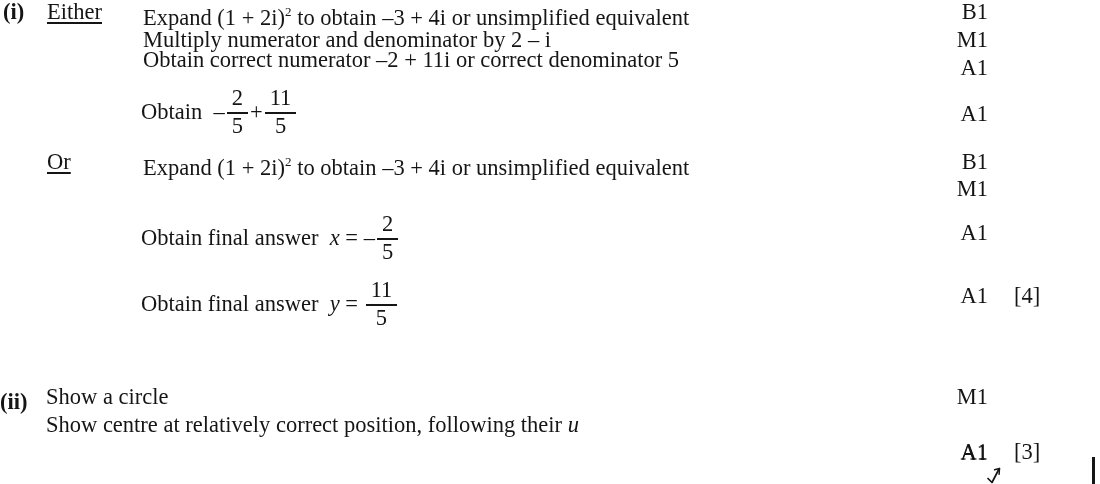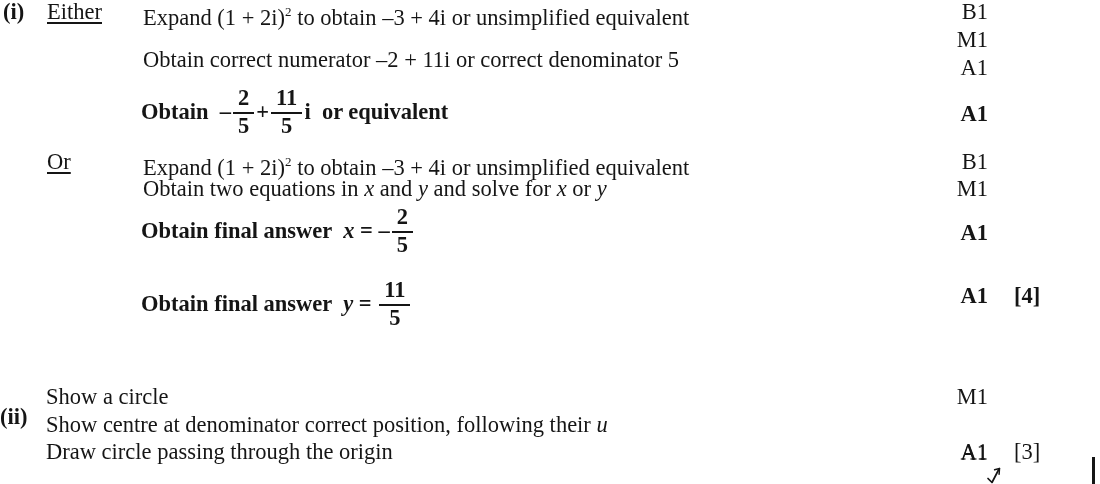--- a/index.html
+++ b/index.html
@@ -7,21 +7,21 @@
     position: relative;
     width: 1100px;
     height: 484px;
     background: #ffffff;
     color: #151515;
     font-family: "Liberation Serif", "DejaVu Serif", serif;
     font-size: 22.5px;
     overflow: hidden;
   }
   .abs { position: absolute; white-space: pre; line-height: 28px; }
-  .vcenter { transform: translateY(-50%); font-weight: bold; }
+  .vcenter { transform: translateY(-50%); }
   .bold { font-weight: bold; }
   .underline { text-decoration: underline; text-underline-offset: 3px; }
   .trow { }
   .mark { left: 936px; width: 52px; text-align: right; }
   .total { left: 1014px; width: 44px; text-align: left; }
   .frac {
     display: inline-block;
     vertical-align: middle;
     text-align: center;
     line-height: 1.0;
@@ -48,59 +48,58 @@
 <body>
 
 <div class="page">
 
   <div class="abs bold" style="left:3px; top:-2px">(i)</div>
   <div class="abs underline" style="left:47px; top:-2px">Either</div>
 
   <div class="abs trow" style="left:143px; top:-2px"><span>Expand (1 + 2i)</span><span class="seg-sup">2</span><span> to obtain –3 + 4i or unsimplified equivalent</span></div>
   <div class="abs mark" style="top:-2px">B1</div>
 
+  <div class="abs trow" style="left:143px; top:26px"><span>Multiply numerator and denominator by 2 – i</span></div>
   <div class="abs mark" style="top:26px">M1</div>
 
   <div class="abs trow" style="left:143px; top:46px"><span>Obtain correct numerator –2 + 11i or correct denominator 5</span></div>
   <div class="abs mark" style="top:54px">A1</div>
 
-  <div class="abs trow vcenter" style="left:141px; top:114px"><span>Obtain  –</span><span class="frac"><span class="fnum">2</span><span class="fden">5</span></span><span>+</span><span class="frac"><span class="fnum">11</span><span class="fden">5</span></span><span>i  or equivalent</span></div>
+  <div class="abs trow vcenter" style="left:141px; top:114px"><span>Obtain  –</span><span class="frac"><span class="fnum">2</span><span class="fden">5</span></span><span>+</span><span class="frac"><span class="fnum">11</span><span class="fden">5</span></span></div>
   <div class="abs mark vcenter" style="top:114px">A1</div>
 
   <div class="abs underline" style="left:47px; top:148px">Or</div>
 
   <div class="abs trow" style="left:143px; top:148px"><span>Expand (1 + 2i)</span><span class="seg-sup">2</span><span> to obtain –3 + 4i or unsimplified equivalent</span></div>
   <div class="abs mark" style="top:148px">B1</div>
 
-  <div class="abs trow" style="left:143px; top:175px"><span>Obtain two equations in </span><span class="seg-it">x</span><span> and </span><span class="seg-it">y</span><span> and solve for </span><span class="seg-it">x</span><span> or </span><span class="seg-it">y</span></div>
   <div class="abs mark" style="top:175px">M1</div>
 
-  <div class="abs trow vcenter" style="left:141px; top:233px"><span>Obtain final answer  </span><span class="seg-it">x</span><span> = –</span><span class="frac"><span class="fnum">2</span><span class="fden">5</span></span></div>
+  <div class="abs trow vcenter" style="left:141px; top:240px"><span>Obtain final answer  </span><span class="seg-it">x</span><span> = –</span><span class="frac"><span class="fnum">2</span><span class="fden">5</span></span></div>
   <div class="abs mark vcenter" style="top:233px">A1</div>
 
   <div class="abs trow vcenter" style="left:141px; top:306px"><span>Obtain final answer  </span><span class="seg-it">y</span><span> = </span><span class="frac"><span class="fnum">11</span><span class="fden">5</span></span></div>
   <div class="abs mark vcenter" style="top:296px">A1</div>
   <div class="abs total vcenter" style="top:296px">[4]</div>
 
-  <div class="abs bold" style="left:0px; top:403px">(ii)</div>
+  <div class="abs bold" style="left:0px; top:388px">(ii)</div>
 
   <div class="abs trow" style="left:46px; top:383px"><span>Show a circle</span></div>
   <div class="abs mark" style="top:383px">M1</div>
 
-  <div class="abs trow" style="left:46px; top:411px"><span>Show centre at denominator correct position, following their </span><span class="seg-it">u</span></div>
+  <div class="abs trow" style="left:46px; top:411px"><span>Show centre at relatively correct position, following their </span><span class="seg-it">u</span></div>
   <div class="abs mark" style="top:411px">
     <span>A1</span>
     <span class="tick">
       <svg width="17" height="21" viewBox="0 0 17 21" xmlns="http://www.w3.org/2000/svg">
         <path d="M2 13.5 L6 17.5 L13 4" stroke="#151515" stroke-width="1.7" fill="none" stroke-linecap="round" stroke-linejoin="round"></path>
         <path d="M13.5 3.5 L8.6 4.8" stroke="#151515" stroke-width="1.5" fill="none" stroke-linecap="round"></path>
         <path d="M13.5 3.5 L13.1 9.2" stroke="#151515" stroke-width="1.5" fill="none" stroke-linecap="round"></path>
       </svg>
     </span>
   </div>
 
-  <div class="abs trow" style="left:46px; top:438px"><span>Draw circle passing through the origin</span></div>
   <div class="abs mark" style="top:438px">A1</div>
   <div class="abs total" style="top:438px">[3]</div>
 
   <div class="cursor"></div>
 
 </div>
 
 </body></html>

